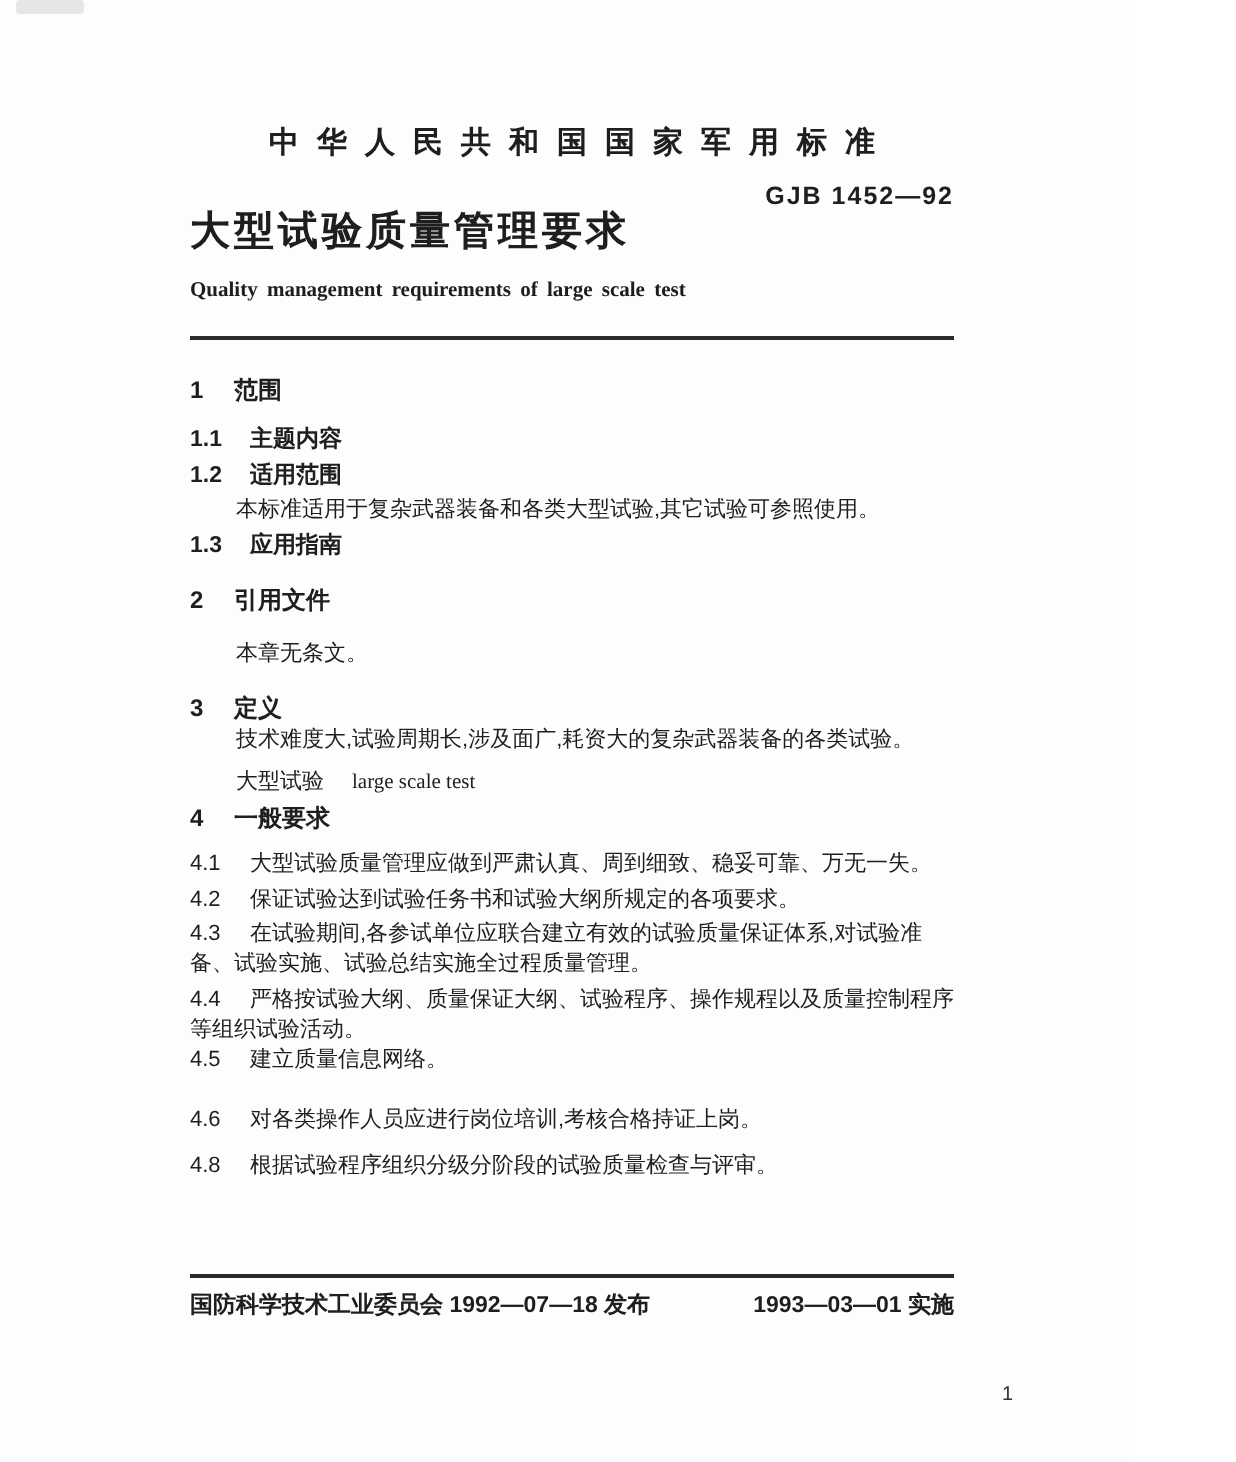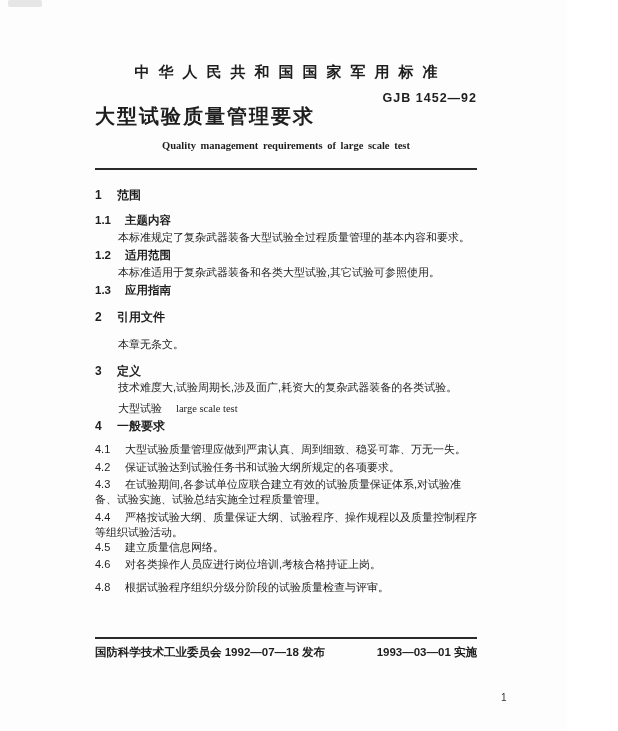--- a/index.html
+++ b/index.html
@@ -9,21 +9,21 @@
           background:#dcdcdc;opacity:.7;border-radius:2px;}
 
   
   header{margin:0 90px 0 95px;padding-top:62px;position:relative;}
   .std-type{text-align:center;font-weight:bold;font-size:15px;
             letter-spacing:9px;text-indent:9px;line-height:20px;}
   .title-row{position:relative;margin-top:22px;line-height:24px;}
   .title{display:inline-block;margin:0;font-size:20px;font-weight:bold;letter-spacing:2px;}
   .std-no{position:absolute;right:0;bottom:20px;font-weight:bold;
           font-size:12.5px;letter-spacing:1px;white-space:nowrap;}
-  .title-en{margin-top:10px;text-align:center;font-family:"Liberation Serif",serif;
+  .title-en{margin-top:10px;font-family:"Liberation Serif",serif;
             font-weight:bold;font-size:10.5px;word-spacing:2px;}
 
   
   .rule{margin:0 90px 0 95px;border-top:2px solid #2b2b2b;height:0;}
   .rule-header{margin-top:17px;}
   .rule-footer{position:absolute;left:95px;right:90px;top:637px;margin:0;}
 
   
   .body{margin:0 86px 0 95px;font-size:11px;line-height:15px;}
   .body h2,.body h3,.body p{margin:0;padding:0;}
@@ -54,42 +54,41 @@
     <div class="title-en">Quality management requirements of large scale test</div>
   </header>
 
   <div class="rule rule-header"></div>
 
   <main class="body">
 
     <h2 class="sec" style="margin-top:18px"><span class="sno">1</span><span>范围</span></h2>
 
     <h3 class="sub" style="margin-top:10px"><span class="ino">1.1</span><span>主题内容</span></h3>
-    <p class="ind" style="margin-top:2px">本标准规定了复杂武器装备大型试验全过程质量管理的基本内容和要求。</p>
 
     <h3 class="sub" style="margin-top:3px"><span class="ino">1.2</span><span>适用范围</span></h3>
     <p class="ind" style="margin-top:2px">本标准适用于复杂武器装备和各类大型试验,其它试验可参照使用。</p>
 
     <h3 class="sub" style="margin-top:3px"><span class="ino">1.3</span><span>应用指南</span></h3>
 
     <h2 class="sec" style="margin-top:12px"><span class="sno">2</span><span>引用文件</span></h2>
     <p class="ind" style="margin-top:12px">本章无条文。</p>
 
     <h2 class="sec" style="margin-top:12px"><span class="sno">3</span><span>定义</span></h2>
     <p class="ind" style="margin-top:1px">技术难度大,试验周期长,涉及面广,耗资大的复杂武器装备的各类试验。</p>
     <p class="ind" style="margin-top:6px"><span>大型试验</span><span class="def-en">large scale test</span></p>
 
     <h2 class="sec" style="margin-top:3px"><span class="sno">4</span><span>一般要求</span></h2>
 
     <p class="item" style="margin-top:8px"><span class="ino">4.1</span><span>大型试验质量管理应做到严肃认真、周到细致、稳妥可靠、万无一失。</span></p>
     <p class="item" style="margin-top:3px"><span class="ino">4.2</span><span>保证试验达到试验任务书和试验大纲所规定的各项要求。</span></p>
     <p class="item" style="margin-top:2px"><span class="ino">4.3</span><span>在试验期间,各参试单位应联合建立有效的试验质量保证体系,对试验准备、试验实施、试验总结实施全过程质量管理。</span></p>
     <p class="item" style="margin-top:3px"><span class="ino">4.4</span><span>严格按试验大纲、质量保证大纲、试验程序、操作规程以及质量控制程序等组织试验活动。</span></p>
     <p class="item" style="margin-top:0"><span class="ino">4.5</span><span>建立质量信息网络。</span></p>
-    <p class="item" style="margin-top:2px"><span class="ino">4.6</span><span>对各类操作人员应进行岗位培训,考核合格持证上岗。</span></p>
+    <p class="item" style="margin-top:15px"><span class="ino">4.6</span><span>对各类操作人员应进行岗位培训,考核合格持证上岗。</span></p>
     <p class="item" style="margin-top:8px"><span class="ino">4.8</span><span>根据试验程序组织分级分阶段的试验质量检查与评审。</span></p>
 
   </main>
 
   <div class="rule rule-footer"></div>
 
   <footer>
     <span>国防科学技术工业委员会 1992—07—18 发布</span>
     <span>1993—03—01 实施</span>
   </footer>

